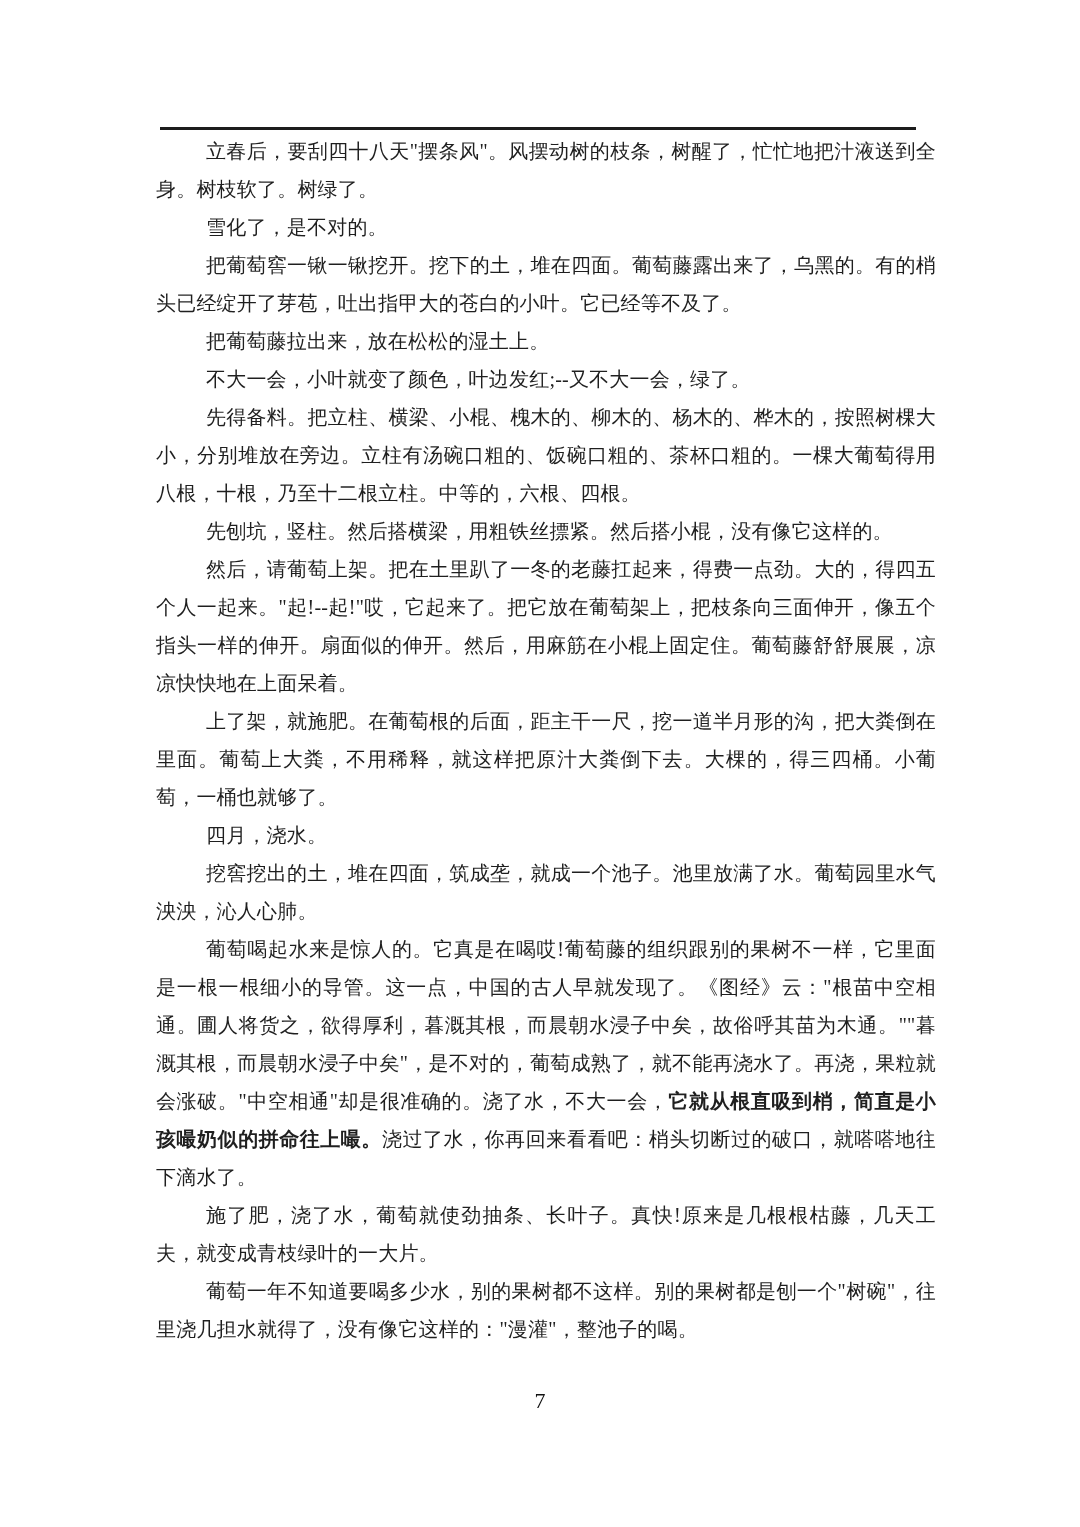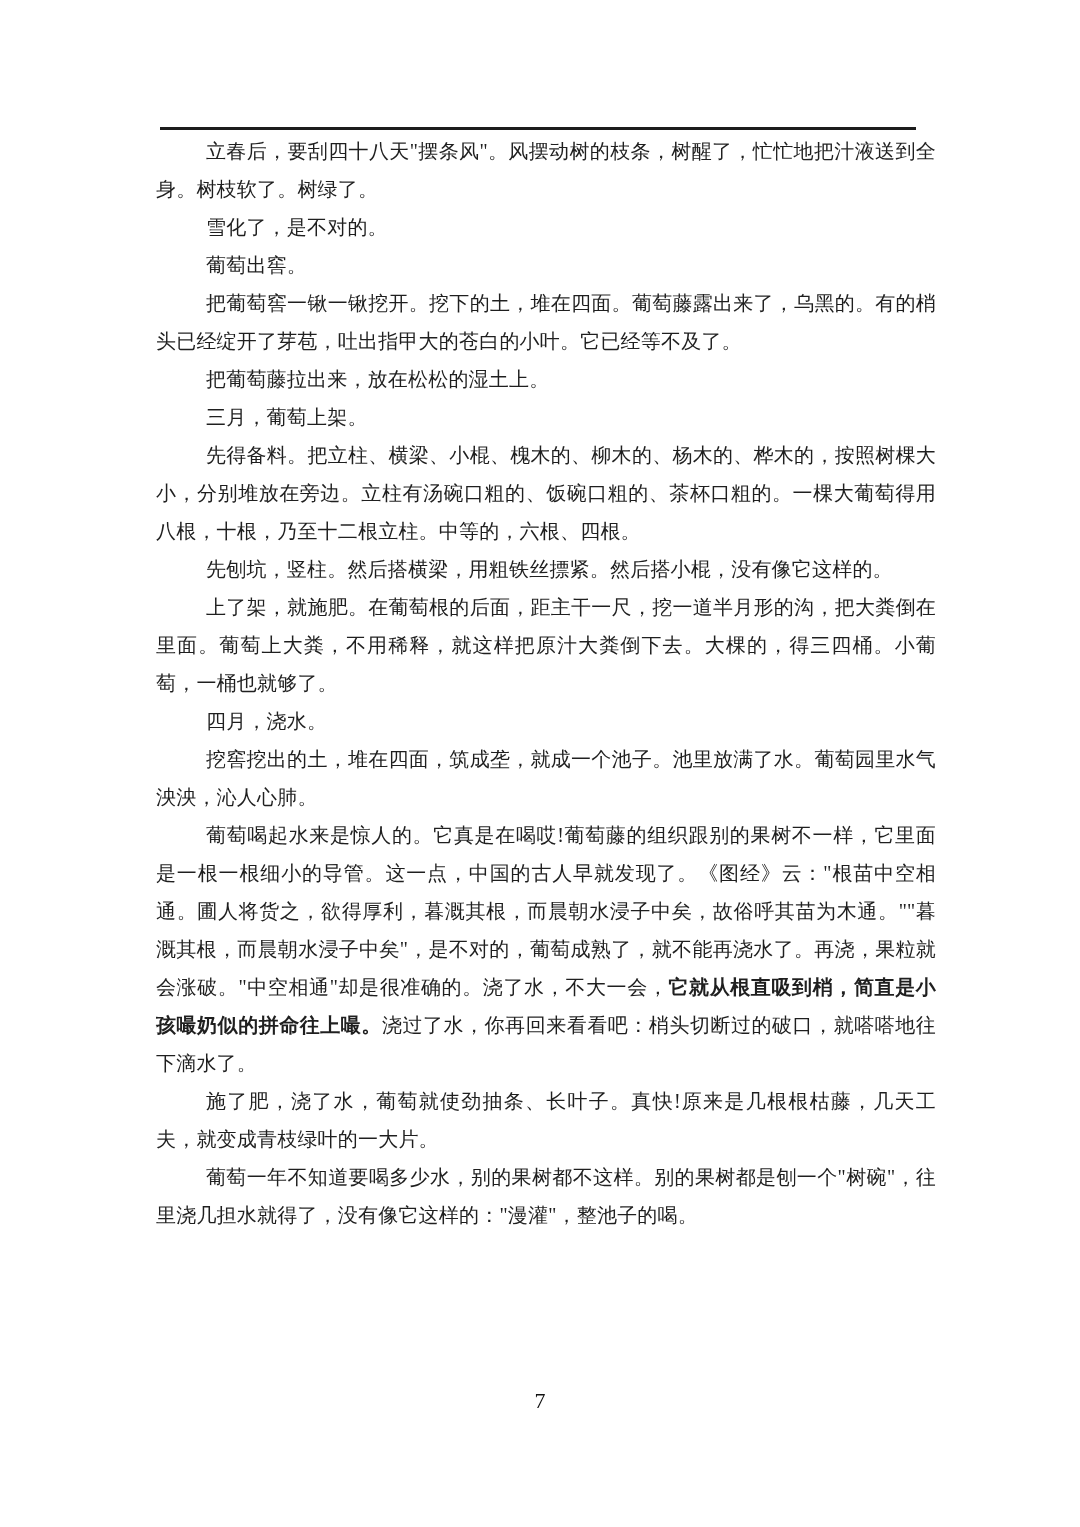--- a/index.html
+++ b/index.html
@@ -59,26 +59,26 @@
   }
 </style>
 </head>
 <body>
 
 <div class="page">
   <div class="top-rule"></div>
   <div class="text-block">
       <p><span>立春后，要刮四十八天"摆条风"。风摆动树的枝条，树醒了，忙忙地把汁液送到全身。树枝软了。树绿了。</span></p>
       <p><span>雪化了，是不对的。</span></p>
-      <p><span>葡萄出窖。</span></p>
       <p><span>把葡萄窖一锹一锹挖开。挖下的土，堆在四面。葡萄藤露出来了，乌黑的。有的梢头已经绽开了芽苞，吐出指甲大的苍白的小叶。它已经等不及了。</span></p>
       <p><span>把葡萄藤拉出来，放在松松的湿土上。</span></p>
-      <p><span>三月，葡萄上架。</span></p>
+      <p><span>不大一会，小叶就变了颜色，叶边发红;--又不大一会，绿了。</span></p>
       <p><span>先得备料。把立柱、横梁、小棍、槐木的、柳木的、杨木的、桦木的，按照树棵大小，分别堆放在旁边。立柱有汤碗口粗的、饭碗口粗的、茶杯口粗的。一棵大葡萄得用八根，十根，乃至十二根立柱。中等的，六根、四根。</span></p>
       <p><span>先刨坑，竖柱。然后搭横梁，用粗铁丝摽紧。然后搭小棍，没有像它这样的。</span></p>
+      <p><span>然后，请葡萄上架。把在土里趴了一冬的老藤扛起来，得费一点劲。大的，得四五个人一起来。"起!--起!"哎，它起来了。把它放在葡萄架上，把枝条向三面伸开，像五个指头一样的伸开。扇面似的伸开。然后，用麻筋在小棍上固定住。葡萄藤舒舒展展，凉凉快快地在上面呆着。</span></p>
       <p><span>上了架，就施肥。在葡萄根的后面，距主干一尺，挖一道半月形的沟，把大粪倒在里面。葡萄上大粪，不用稀释，就这样把原汁大粪倒下去。大棵的，得三四桶。小葡萄，一桶也就够了。</span></p>
       <p><span>四月，浇水。</span></p>
       <p><span>挖窖挖出的土，堆在四面，筑成垄，就成一个池子。池里放满了水。葡萄园里水气泱泱，沁人心肺。</span></p>
       <p><span>葡萄喝起水来是惊人的。它真是在喝哎!葡萄藤的组织跟别的果树不一样，它里面是一根一根细小的导管。这一点，中国的古人早就发现了。《图经》云："根苗中空相通。圃人将货之，欲得厚利，暮溉其根，而晨朝水浸子中矣，故俗呼其苗为木通。""暮溉其根，而晨朝水浸子中矣"，是不对的，葡萄成熟了，就不能再浇水了。再浇，果粒就会涨破。"中空相通"却是很准确的。浇了水，不大一会，</span><span class="bold">它就从根直吸到梢，简直是小孩嘬奶似的拼命往上嘬。</span><span>浇过了水，你再回来看看吧：梢头切断过的破口，就嗒嗒地往下滴水了。</span></p>
       <p><span>施了肥，浇了水，葡萄就使劲抽条、长叶子。真快!原来是几根根枯藤，几天工夫，就变成青枝绿叶的一大片。</span></p>
       <p><span>葡萄一年不知道要喝多少水，别的果树都不这样。别的果树都是刨一个"树碗"，往里浇几担水就得了，没有像它这样的："漫灌"，整池子的喝。</span></p>
     </div>
   <div class="page-number">7</div>
 </div>
 

